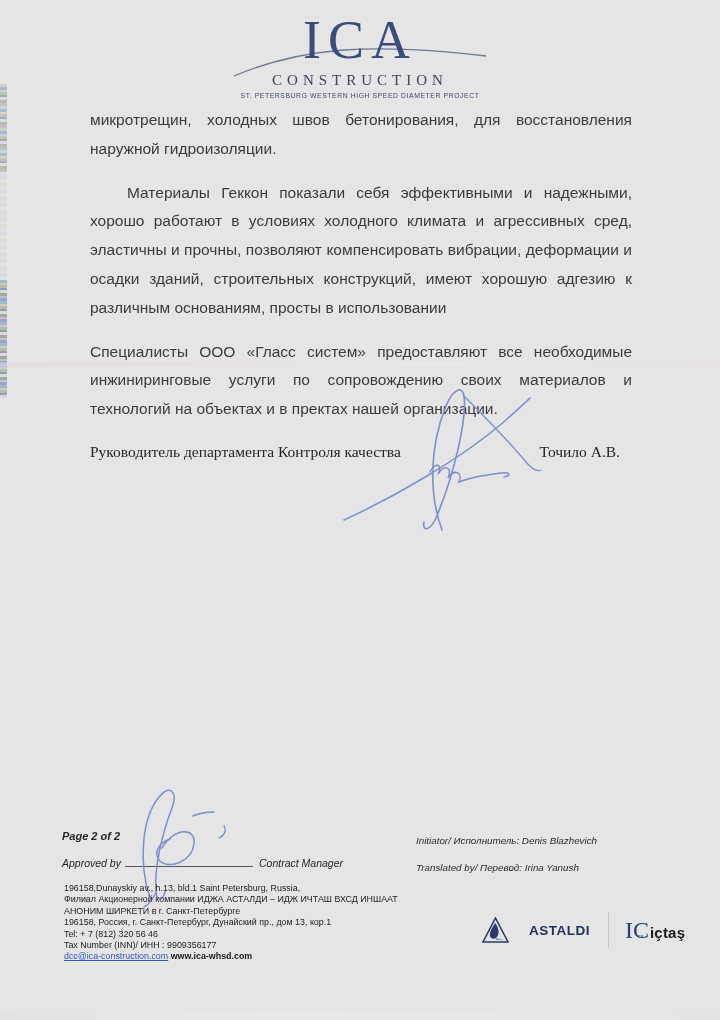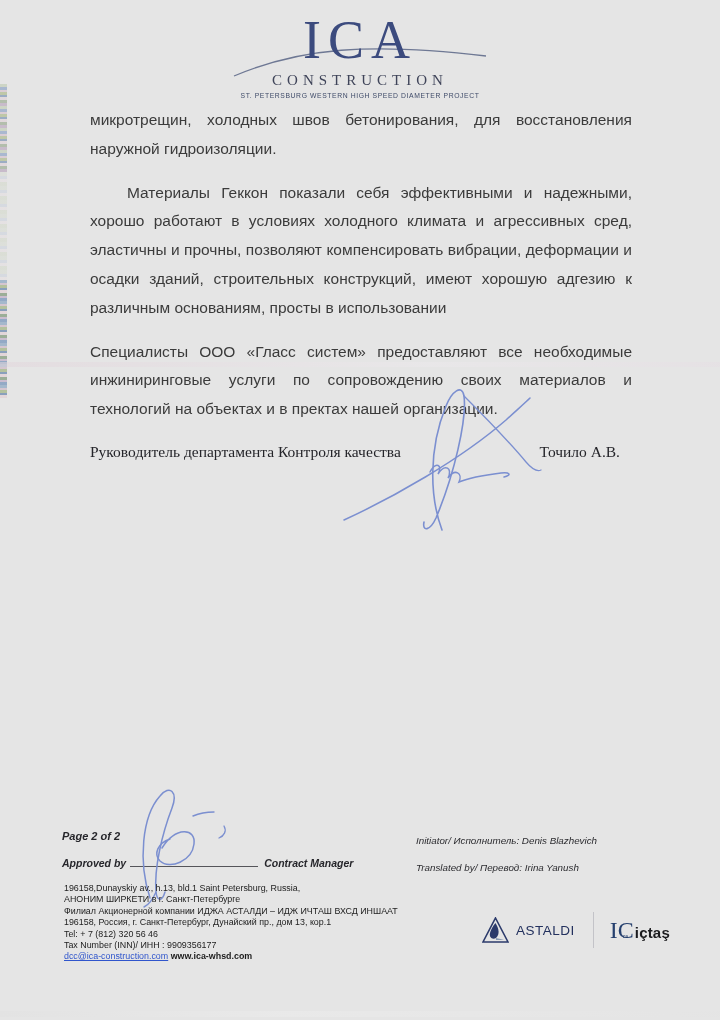--- a/index.html
+++ b/index.html
@@ -61,37 +61,37 @@
     font-family:"Liberation Serif", serif; font-size:15.5px; color:#25252a; }
   .ink { position:absolute; pointer-events:none; }
   .ink path { fill:none; stroke:#7b8fd0; stroke-linecap:round; }
   .ink-main { left:330px; top:380px; width:235px; height:155px; }
   .ink-approve { left:96px; top:786px; width:140px; height:122px; }
 
   
   .page-indicator { position:absolute; left:62px; top:830px;
     font-size:11px; font-weight:bold; font-style:italic; color:#26262b; }
   .approved-line { position:absolute; left:62px; top:856px;
-    font-size:10.5px; font-weight:bold; font-style:italic; color:#26262b; }
+    font-size:10.5px; font-weight:normal; font-style:italic; color:#26262b; }
   .approved-line .sigline { display:inline-block; width:128px;
     border-bottom:1px solid #55555a; height:10px; margin:0 6px 0 4px; }
   .init-block { position:absolute; left:416px; top:835px;
     font-size:9.8px; font-style:italic; color:#2c2c30; }
   .init-block div + div { margin-top:16px; }
 
   .address { position:absolute; left:64px; top:883px;
     font-size:8.9px; line-height:11.4px; color:#222; }
   .address a { color:#2f55cc; }
   .address .site { font-weight:bold; color:#1c1c1c; }
 
   .logos { position:absolute; left:482px; top:910px; height:40px;
     display:flex; align-items:center; }
   .astaldi { display:flex; align-items:center; }
-  .astaldi-label { font-size:13.5px; font-weight:normal; color:#23315e;
-    letter-spacing:0.5px; margin-left:7px; }
+  .astaldi-label { font-size:13.5px; font-weight:bold; color:#23315e;
+    letter-spacing:0.5px; margin-left:20px; }
   .logo-divider { width:1px; height:36px; background:#c3c3c8; margin:0 16px 0 18px; }
   .ictas { display:flex; align-items:center; }
   .ictas-prefix { font-family:"Liberation Serif", serif; font-size:24px;
     line-height:24px; color:#26406e; position:relative; }
   .ictas-sub { position:absolute; left:13px; bottom:-6px; font-size:5px;
     color:#26406e; font-family:"Liberation Sans", sans-serif; }
   .ictas-label { font-size:15px; font-weight:bold; color:#1b1b1e;
     margin-left:1px; margin-top:5px; letter-spacing:0.2px; }
 </style>
 </head>
@@ -145,22 +145,22 @@
     <path d="M60,106 C57,113 52,119 48,121" stroke-width="1.4"></path>
   </svg>
 
   <div class="init-block">
     <div>Initiator/ Исполнитель: Denis Blazhevich</div>
     <div>Translated by/ Перевод:  Irina Yanush</div>
   </div>
 
   <div class="address">
     <div>196158,Dunayskiy av., h.13, bld.1 Saint Petersburg, Russia,</div>
+    <div>Филиал Акционерной компании ИДЖА АСТАЛДИ – ИДЖ ИЧТАШ ВХСД ИНШААТ</div>
     <div>АНОНИМ ШИРКЕТИ в г. Санкт-Петербурге</div>
-    <div>Филиал Акционерной компании ИДЖА АСТАЛДИ – ИДЖ ИЧТАШ ВХСД ИНШААТ</div>
     <div>196158, Россия, г. Санкт-Петербург, Дунайский пр., дом 13, кор.1</div>
     <div>Tel: + 7 (812) 320 56 46</div>
     <div>Tax Number (INN)/ ИНН : 9909356177</div>
     <div>
       <a href="#">dcc@ica-construction.com</a>
       <span class="site">www.ica-whsd.com</span>
     </div>
   </div>
 
   <div class="logos">

